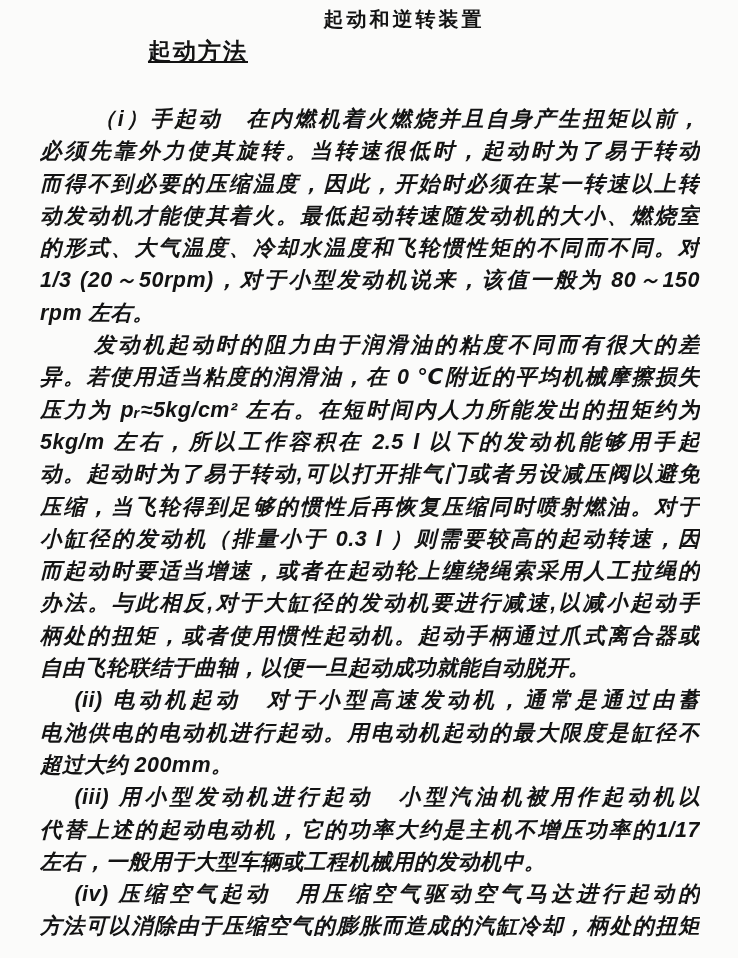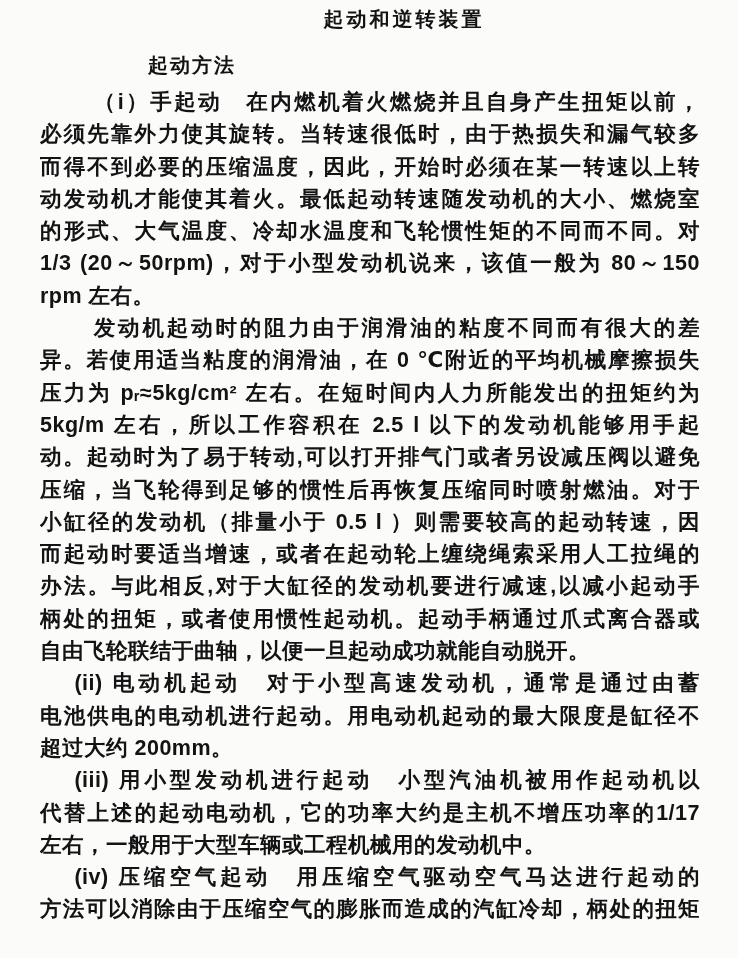--- a/index.html
+++ b/index.html
@@ -10,25 +10,25 @@
     font-family:"Liberation Sans","DejaVu Sans",sans-serif;
     color:#131313;
     overflow:hidden;
   }
   .doc-title{
     position:absolute;top:6px;left:0;width:100%;
     text-align:center;
     font-size:20px;font-weight:bold;letter-spacing:3px;padding-left:35px;
   }
   .section-heading{
-    position:absolute;top:52px;left:148px;
-    font-size:20px;font-weight:bold;letter-spacing:2px;
+    position:absolute;top:36px;left:148px;
+    font-size:23px;font-weight:bold;letter-spacing:2px;text-decoration:underline;
   }
   .body-col{
-    position:absolute;top:86px;left:40px;width:660px;
+    position:absolute;top:103px;left:40px;width:660px;font-style:italic;
   }
   .line{
     height:32.3px;line-height:32.3px;
     font-size:21.5px;
     font-weight:600;
     letter-spacing:0.5px;
     white-space:normal;
     overflow:hidden;
   }
   .j{ text-align:justify; text-align-last:justify; }
@@ -41,34 +41,34 @@
 
 <div class="page">
 
   <div class="doc-title">起动和逆转装置</div>
 
   <div class="section-heading">起动方法</div>
 
   <div class="body-col">
 
     <div class="line j ind1">（i）手起动　在内燃机着火燃烧并且自身产生扭矩以前，</div>
-    <div class="line j">必须先靠外力使其旋转。当转速很低时，由于热损失和漏气较多</div>
+    <div class="line j">必须先靠外力使其旋转。当转速很低时，起动时为了易于转动</div>
     <div class="line j">而得不到必要的压缩温度，因此，开始时必须在某一转速以上转</div>
     <div class="line j">动发动机才能使其着火。最低起动转速随发动机的大小、燃烧室</div>
     <div class="line j">的形式、大气温度、冷却水温度和飞轮惯性矩的不同而不同。对</div>
     <div class="line j">1/3 (20～50rpm)，对于小型发动机说来，该值一般为 80～150</div>
     <div class="line last">rpm 左右。</div>
 
     <div class="line j ind1">发动机起动时的阻力由于润滑油的粘度不同而有很大的差</div>
     <div class="line j">异。若使用适当粘度的润滑油，在 0 ℃附近的平均机械摩擦损失</div>
     <div class="line j">压力为 pᵣ≈5kg/cm² 左右。在短时间内人力所能发出的扭矩约为</div>
     <div class="line j">5kg/m 左右，所以工作容积在 2.5 l 以下的发动机能够用手起</div>
     <div class="line j">动。起动时为了易于转动,可以打开排气门或者另设减压阀以避免</div>
     <div class="line j">压缩，当飞轮得到足够的惯性后再恢复压缩同时喷射燃油。对于</div>
-    <div class="line j">小缸径的发动机（排量小于 0.5 l ）则需要较高的起动转速，因</div>
+    <div class="line j">小缸径的发动机（排量小于 0.3 l ）则需要较高的起动转速，因</div>
     <div class="line j">而起动时要适当增速，或者在起动轮上缠绕绳索采用人工拉绳的</div>
     <div class="line j">办法。与此相反,对于大缸径的发动机要进行减速,以减小起动手</div>
     <div class="line j">柄处的扭矩，或者使用惯性起动机。起动手柄通过爪式离合器或</div>
     <div class="line last">自由飞轮联结于曲轴，以便一旦起动成功就能自动脱开。</div>
 
     <div class="line j ind2">(ii) 电动机起动　对于小型高速发动机，通常是通过由蓄</div>
     <div class="line j">电池供电的电动机进行起动。用电动机起动的最大限度是缸径不</div>
     <div class="line last">超过大约 200mm。</div>
 
     <div class="line j ind2">(iii) 用小型发动机进行起动　小型汽油机被用作起动机以</div>

